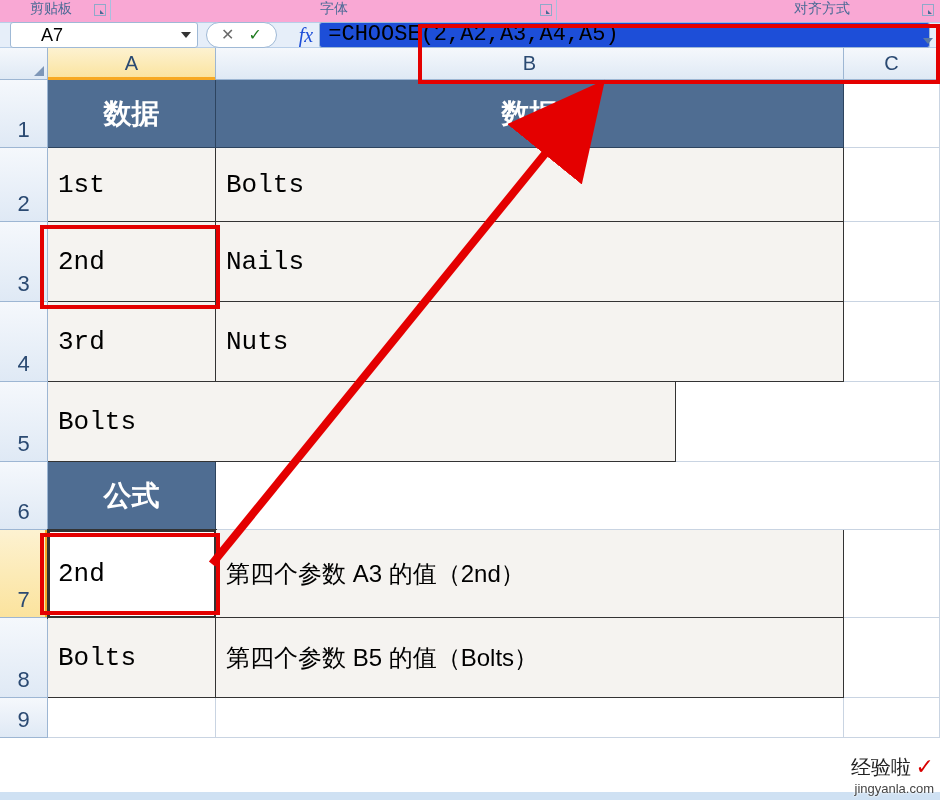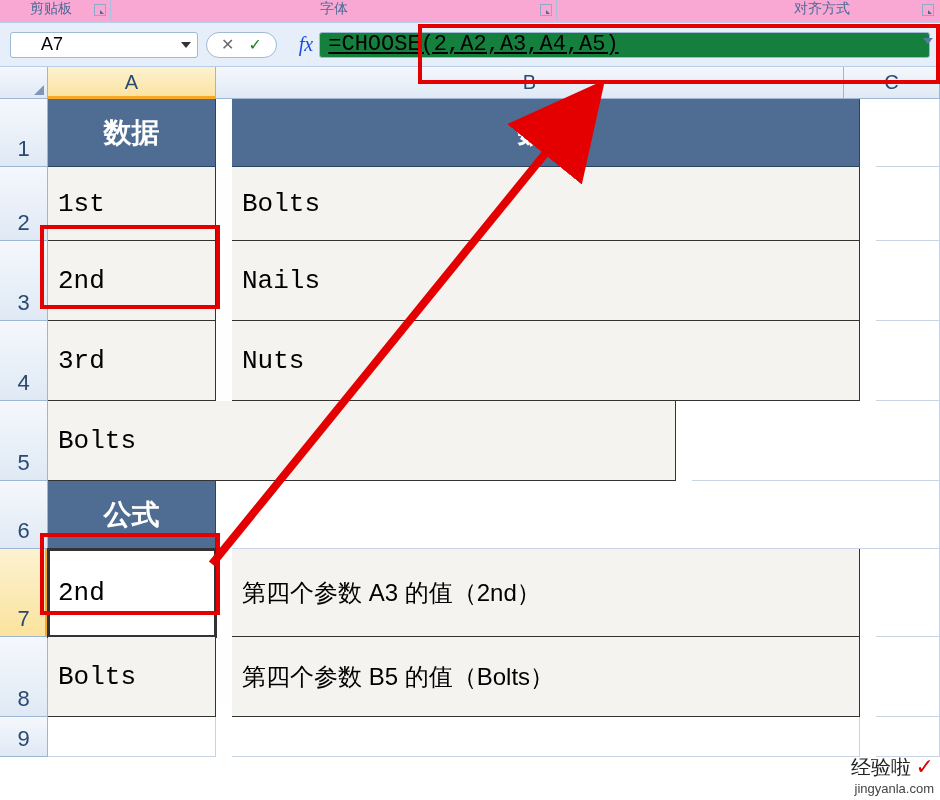--- a/index.html
+++ b/index.html
@@ -40,21 +40,21 @@
     content:""; position:absolute; right:1px; bottom:1px;
     border-right:4px solid transparent;
     border-bottom:4px solid #4a6a96;
   }
   .launcher.l1 { left: 94px; }
   .launcher.l2 { left: 540px; }
   .launcher.l3 { right: 6px; }
 
   
   .fx-row {
-    height: 45px;
+    height: 26px;
     background: #e6eef9;
     border-top: 1px solid #b8cee8;
     border-bottom: 1px solid #b8cee8;
     display: flex;
     align-items: center;
     padding: 0 10px;
     position: relative;
   }
   .name-box {
     width: 188px; height: 26px;
@@ -73,23 +73,23 @@
     padding:0 14px;
   }
   .mini-btn{ color:#6a6a6a; font-size:16px; line-height:1; }
   .mini-btn.green{ color:#1e7a1e; }
   .fx-label {
     margin-left: 22px; font-style: italic; font-family: "Times New Roman", serif;
     font-size: 20px; color:#1d4ed8;
   }
   .formula-bar {
     flex: 1; height: 26px; margin-left: 6px;
-    background:#15803d; border:1px solid #9fb9d6; border-radius:3px;
-    display:flex; align-items:center; padding:0 8px;
-    font-family: "Courier New", monospace; font-size: 22px; text-decoration: underline;
+    background:#1d4ed8; border:1px solid #9fb9d6; border-radius:3px;
+    display:flex; align-items:flex-end; padding:0 8px;
+    font-family: "Courier New", monospace; font-size: 22px;
   }
   .expand-fx {
     position:absolute; right:2px; top:8px; width:20px;height:20px;
     display:flex;align-items:center;justify-content:center;
   }
   .chev{width:0;height:0;border-left:5px solid transparent;border-right:5px solid transparent;border-top:6px solid #5a7aa6;}
 
   
   .redbox { position:absolute; border:4px solid #e40000; pointer-events:none; z-index:50; }
 
@@ -130,21 +130,21 @@
     border-right:1px solid #9db6d3; border-bottom:1px solid #9db6d3;
     display:flex;align-items:flex-end;justify-content:center;
     font-size:22px; font-family:Arial,sans-serif; color:#2b4a72;
     padding-bottom:4px;
   }
   .row-h.sel{ background:linear-gradient(#fdf2d1,#fbe39d); border-right-color:#f7a923; box-shadow: inset -2px 0 0 #f7a923;}
 
   .cells{
     position:absolute; left:48px; top:32px; right:0;
   }
-  .row{ display:flex;gap:16px; }
+  .row{ display:flex; }
   .cell{
     border-right:1px solid #c9d4e2; border-bottom:1px solid #c9d4e2;
     padding:8px 10px; display:flex; align-items:center;
     font-size:26px; font-family: "Courier New", SimSun, monospace;
   }
   .cell.A{ width:168px; }
   .cell.B{ width:628px; }
   .cell.C{ flex:1; }
   .hdr-cell{
     background:#4f6d92; color:#fff; font-weight:bold;

